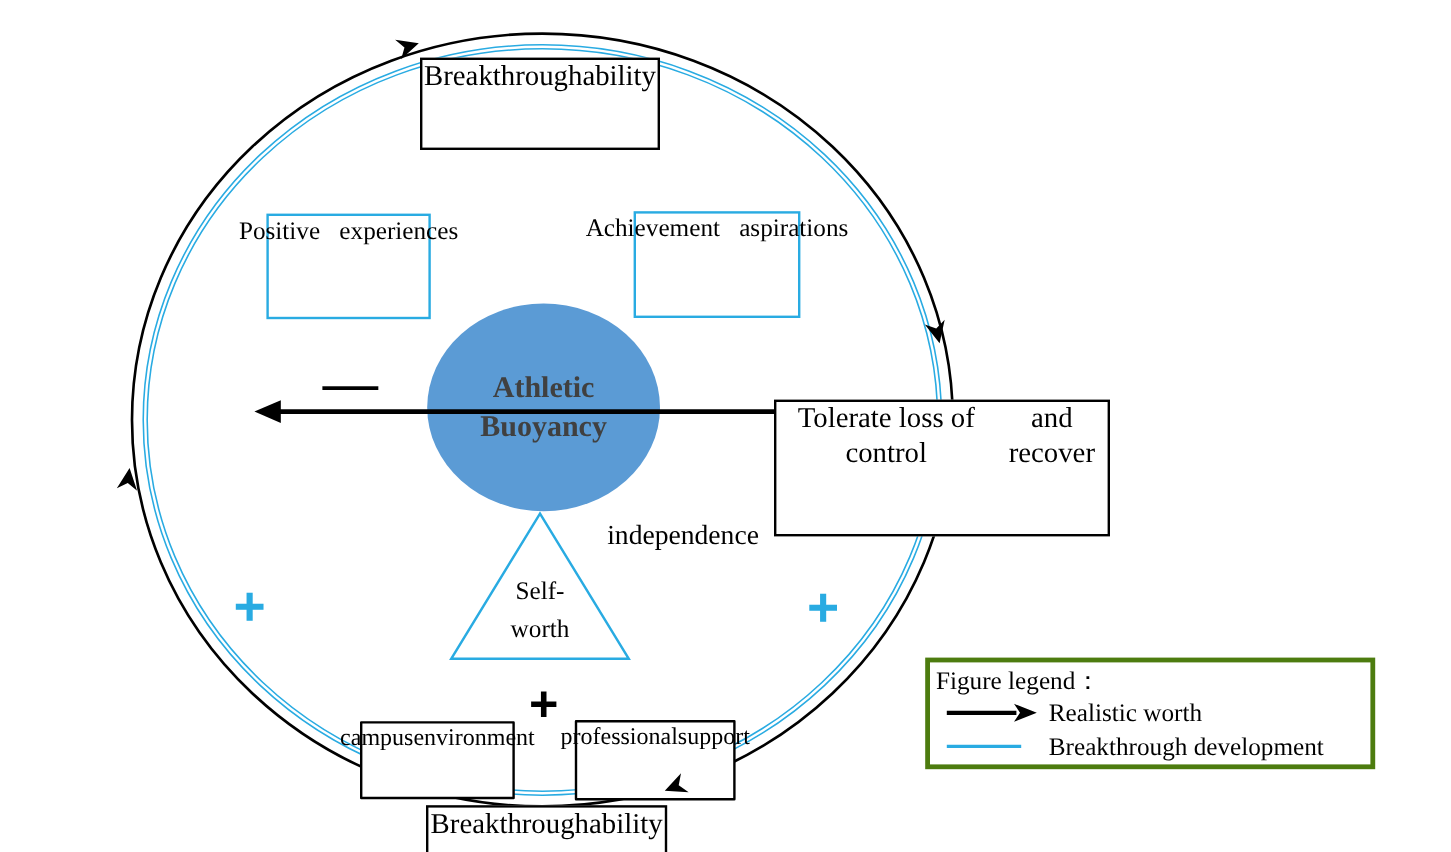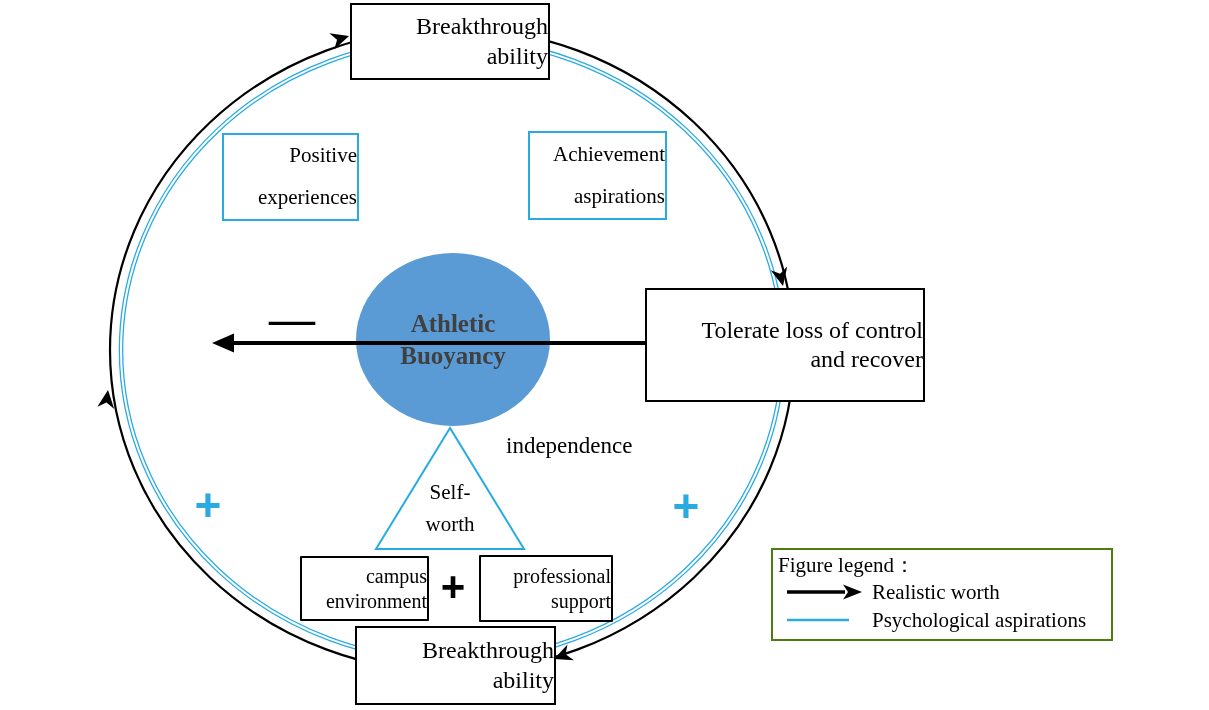--- a/index.html
+++ b/index.html
@@ -5,43 +5,43 @@
   html,body{margin:0;padding:0;background:#fff;}
   .stage{
     position:relative;width:1209px;height:710px;background:#fff;
     font-family:"Liberation Serif",serif;color:#000;overflow:hidden;
   }
   svg.layer{position:absolute;left:0;top:0;pointer-events:none;}
   .underlay{z-index:0;}
   .overlay{z-index:2;}
   .box{
     position:absolute;background:#fff;border:2px solid #000;z-index:1;
-    display:flex;flex-direction:column;align-items:flex-end;justify-content:center;
-    text-align:center;line-height:1.22;font-size:23px;
+    display:flex;align-items:flex-start;justify-content:center;
+    text-align:center;line-height:1.22;font-size:23px;margin-top:45px;
   }
   .box.blue{border-color:var(--accent_blue,#29ABE2);font-size:21px;gap:16px;}
   .box.rounded{border-width:2.5px;border-radius:1px;font-size:20px;line-height:1.25;}
   .ellipse{
     position:absolute;left:356px;top:253px;width:194px;height:173px;border-radius:50%;
     background:var(--ellipse_fill,#5B9BD5);z-index:1;color:#404040;font-weight:bold;
     display:flex;flex-direction:column;align-items:center;justify-content:center;
     font-size:25px;line-height:1.25;text-align:center;
   }
   .label{position:absolute;z-index:3;}
   .plus{
     font-family:"Liberation Sans",sans-serif;font-weight:bold;font-size:46px;
     line-height:1;width:50px;text-align:center;color:var(--accent_blue,#29ABE2);
   }
   .plus.black{color:#000;font-size:42px;}
   .minus{
     font-weight:bold;font-size:46px;line-height:46px;width:60px;text-align:center;
   }
   .legend{
-    position:absolute;left:771px;top:548px;width:342px;height:93px;
-    border:2px solid #4d7c0f;background:#fff;z-index:1;box-sizing:border-box;
+    position:absolute;left:771px;top:548px;width:375px;height:93px;
+    border:4px solid #4d7c0f;background:#fff;z-index:1;box-sizing:border-box;
     padding:2px 0 0 5px;font-size:21px;
   }
   .legend-title{line-height:26px;}
   .legend-row{display:flex;align-items:center;height:28px;margin-left:7px;}
   .legend-row .sym{flex:0 0 78px;}
   .legend-row .lbl{margin-left:9px;white-space:nowrap;}
 </style>
 </head>
 <body>
 
@@ -123,17 +123,17 @@
       <svg class="sym" width="78" height="16" viewBox="0 0 78 16">
         <line x1="2" y1="8" x2="60" y2="8" stroke="#000" stroke-width="3.5"></line>
         <path d="M77,8 L58,0.5 L63,8 L58,15.5 Z" fill="#000"></path>
       </svg>
       <span class="lbl">Realistic worth</span>
     </div>
     <div class="legend-row">
       <svg class="sym" width="78" height="16" viewBox="0 0 78 16">
         <line x1="2" y1="8" x2="64" y2="8" stroke="#29ABE2" stroke-width="2.6"></line>
       </svg>
-      <span class="lbl">Psychological aspirations</span>
+      <span class="lbl">Breakthrough development</span>
     </div>
   </div>
 
 </div>
 
 </body></html>

